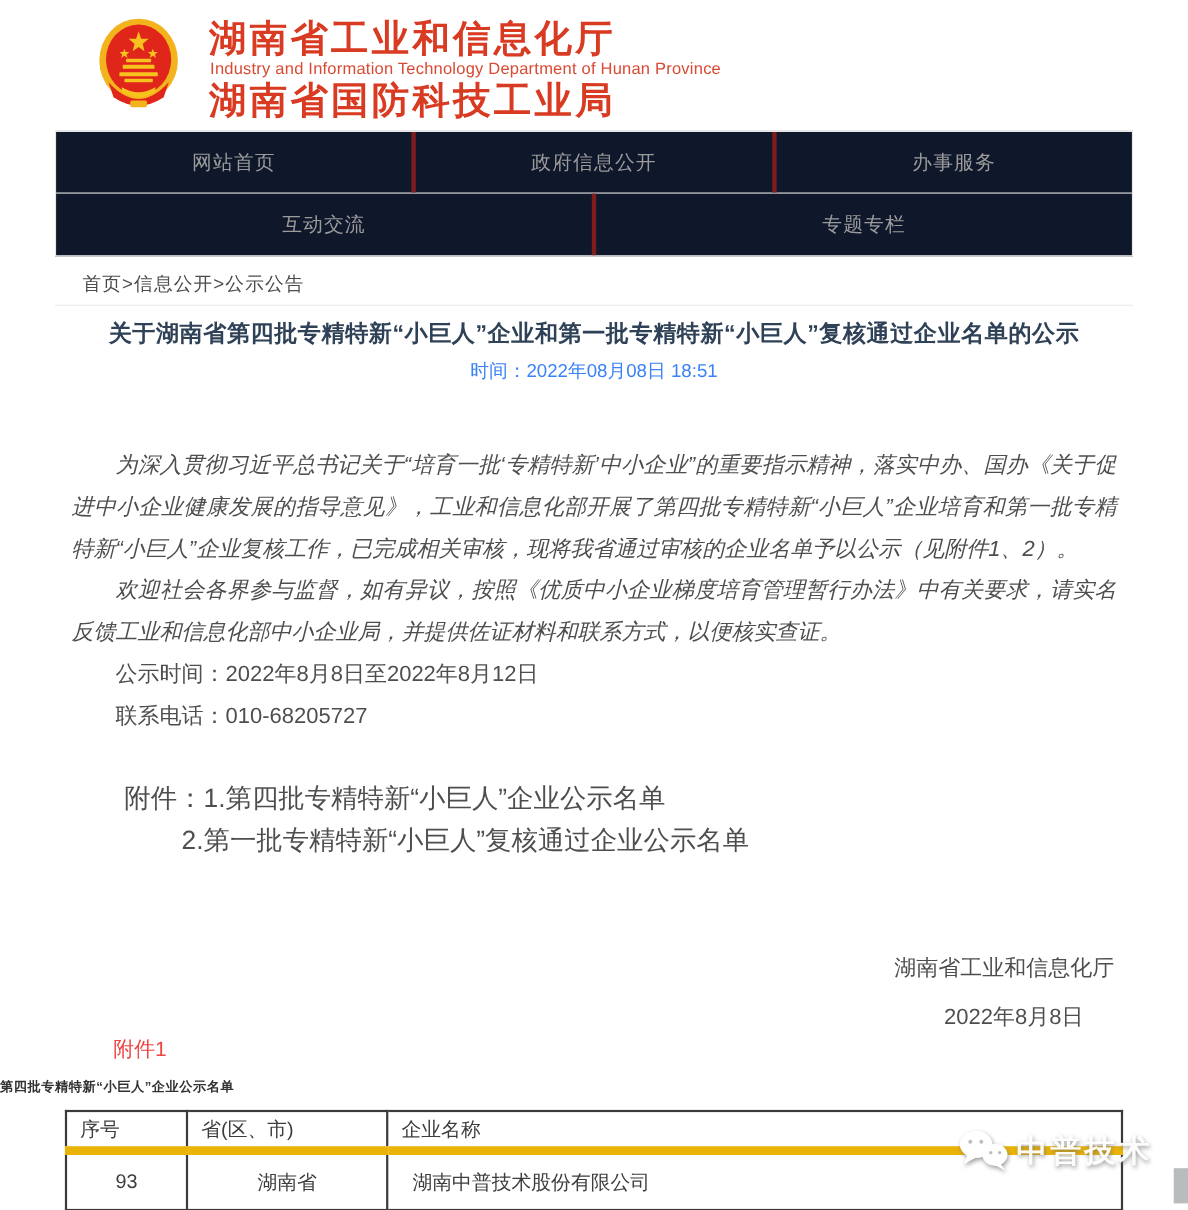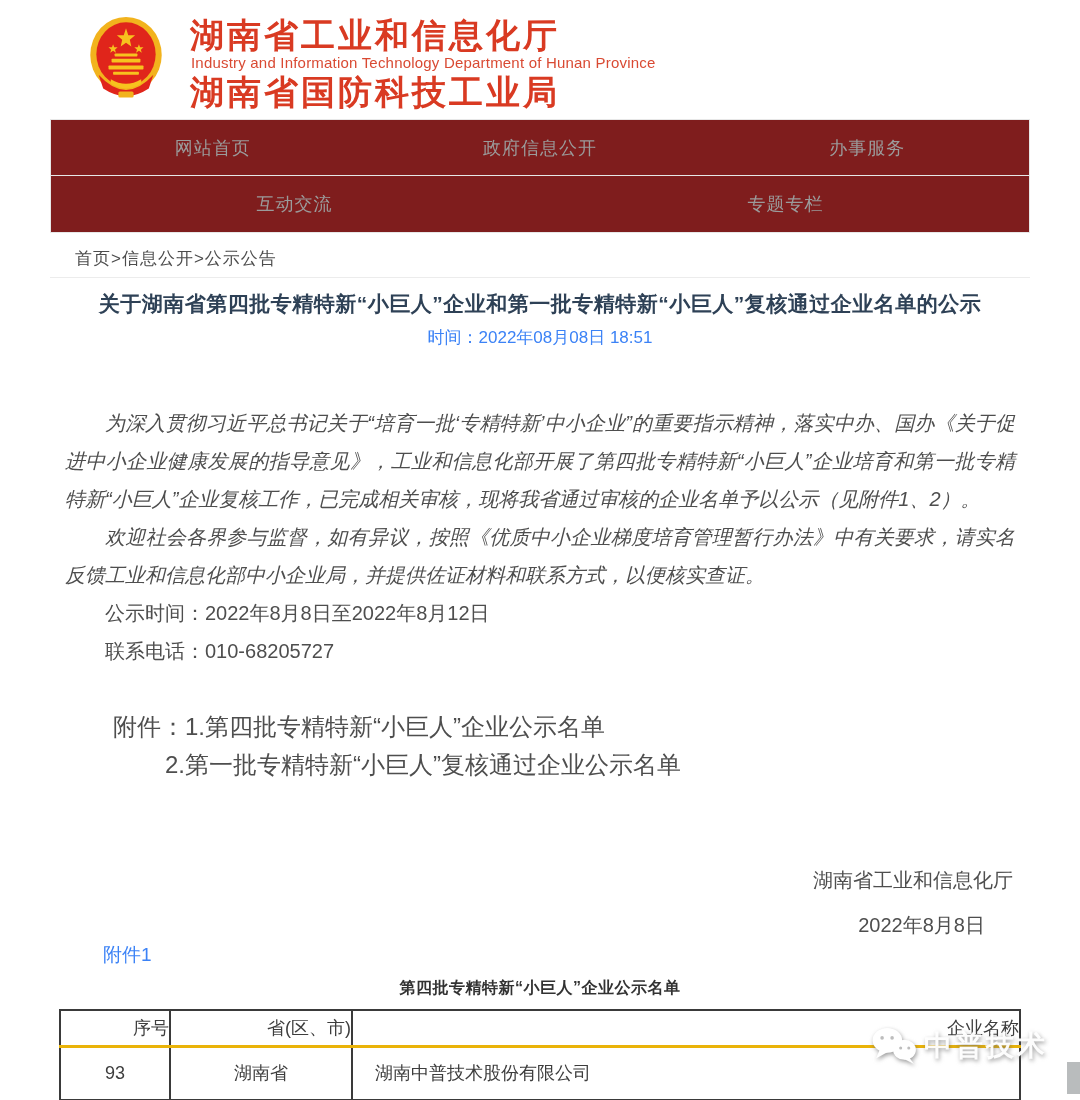--- a/index.html
+++ b/index.html
@@ -17,21 +17,21 @@
   .org-line1, .org-line2 {
     color:#d93a22; font-size:34px; font-weight:bold; letter-spacing:3px; line-height:38px;
     white-space:nowrap;
   }
   .org-en {
     color:#d94a33; font-size:15px; letter-spacing:0.2px; line-height:16px; margin:1px 0 2px 1px;
     white-space:nowrap;
   }
 
   
-  .main-nav { margin:0 50px; border:1px solid #e7e7e7; background:#7f1d1d; }
+  .main-nav { margin:0 50px; border:1px solid #e7e7e7; background:#0f172a; }
   .nav-row { display:flex; height:56px; }
   .nav-row.first { border-bottom:1px solid #e7e7e7; }
   .nav-cell {
     flex:1; display:flex; align-items:center; justify-content:center;
     color:#9b9b9b; font-size:18px; letter-spacing:1px; cursor:pointer;
   }
   .nav-cell + .nav-cell { border-left:4px solid #7f1d1d; }
 
   
   .breadcrumb { margin:14px 50px 0; padding-left:25px; height:24px; line-height:24px;
@@ -50,27 +50,27 @@
 
   .attach-block { margin:38px 65px 0; color:#4e4e4e; font-size:24px; line-height:38px; }
   .attach-line1 { text-indent:2em; }
   .attach-line2 { margin-left:100px; }
 
   .signature { color:#4e4e4e; font-size:20px; text-align:right; }
   .sig-org { margin:81px 67px 0; line-height:30px; }
   .sig-date { margin:15px 95px 0; line-height:30px; }
 
   
-  .annex-label { margin:2px 65px 0; text-indent:2em; color:#3b82f6; font-size:19px; line-height:26px; }
-  .annex-title { margin-top:7px; height:26px; text-align:center; color:#323232;
-    font-size:16px; font-weight:bold; letter-spacing:0.5px; line-height:26px; }
+  .annex-label { margin:2px 65px 0; text-indent:2em; color:#ef4444; font-size:19px; line-height:26px; }
+  .annex-title { margin-top:7px; height:26px; color:#323232;
+    font-size:12px; font-weight:bold; letter-spacing:0.5px; line-height:26px; }
 
   table.annex-table { width:962px; margin:8px auto 0; border-collapse:collapse; table-layout:fixed; }
   .annex-table th, .annex-table td { border:2px solid #3a3a3a; color:#3d3d3d; font-size:18px; font-weight:400; }
-  .annex-table th { height:36px; text-align:right; border-bottom:3px solid #eab308; }
+  .annex-table th { height:36px; text-align:left; border-bottom:8px solid #eab308;padding-left:12px; }
   .annex-table td { height:54px; text-align:center; }
   .annex-table td.name-cell { text-align:left; padding-left:22px; }
   .col-seq { width:110px; } .col-prov { width:182px; }
 
   
   .watermark {
     position:absolute; top:1026px; right:32px; z-index:5;
     display:flex; align-items:center; gap:7px;
     color:rgba(255,255,255,0.96); font-size:28px; font-weight:bold; letter-spacing:3px;
     filter:drop-shadow(1px 2px 2px rgba(105,105,105,0.65));

